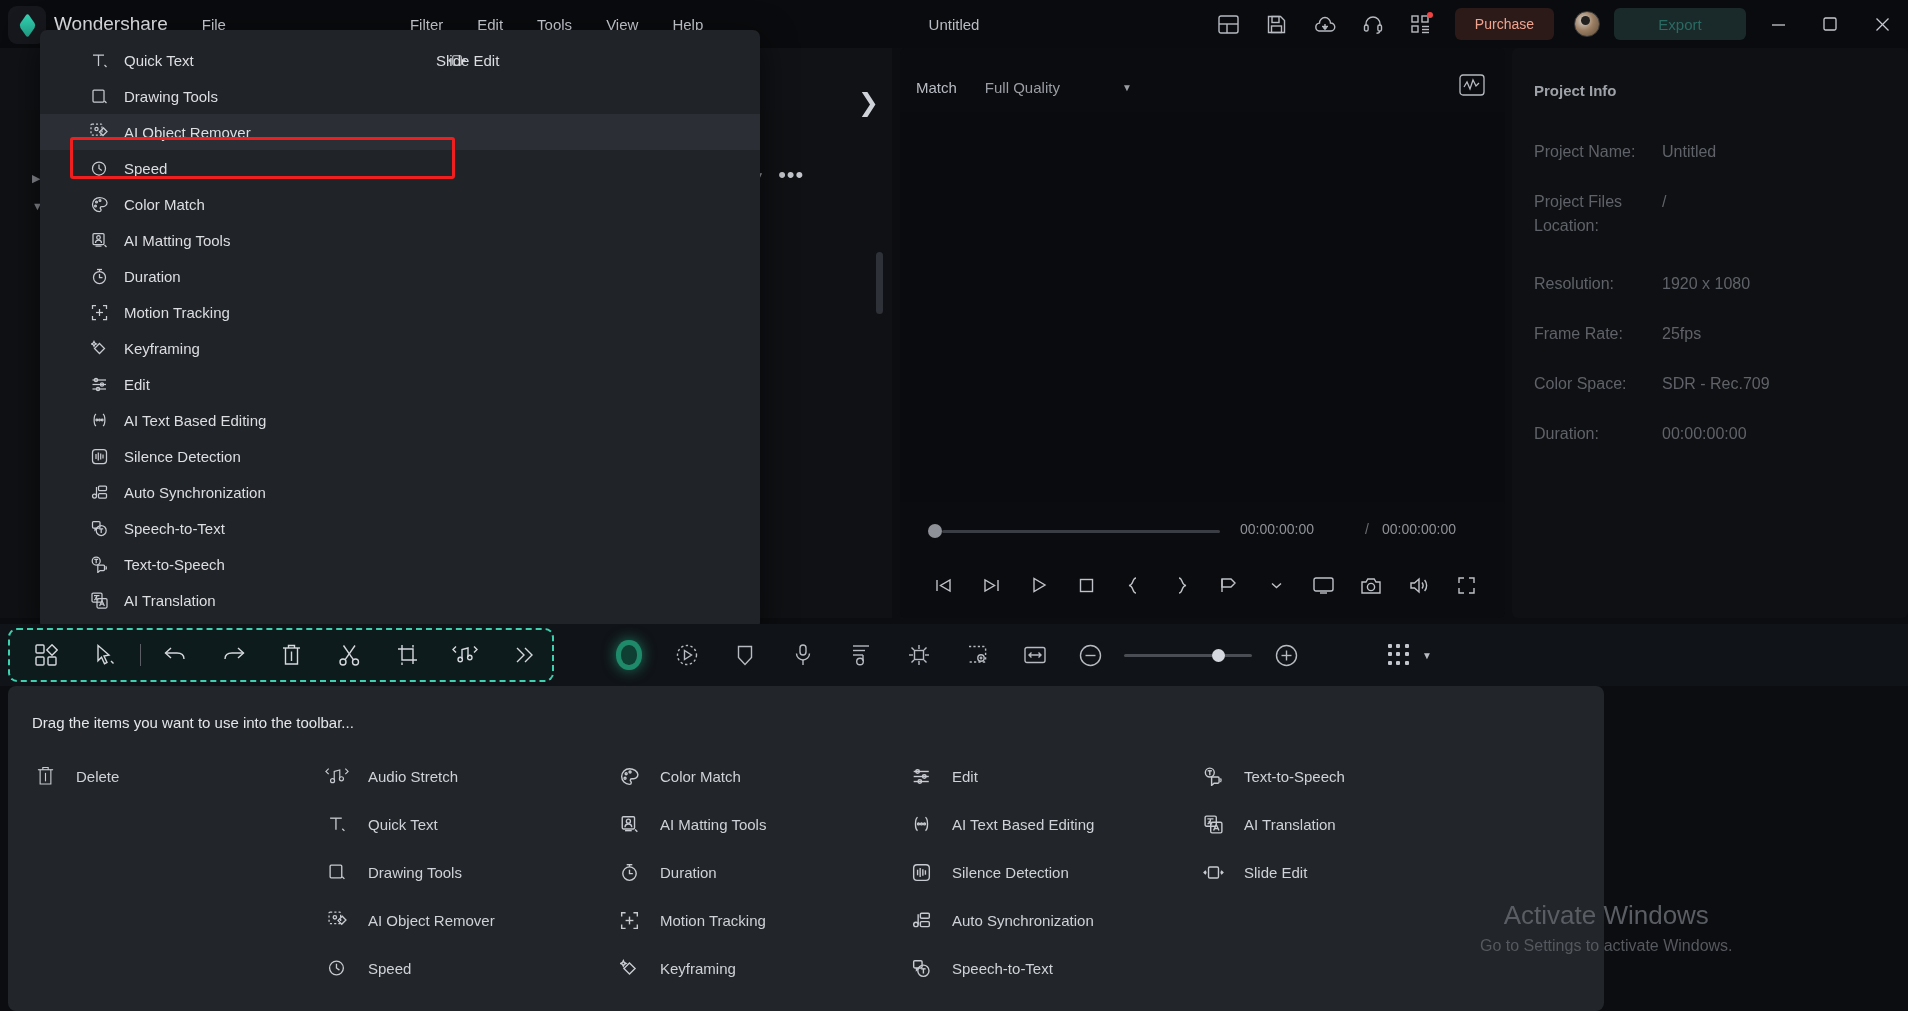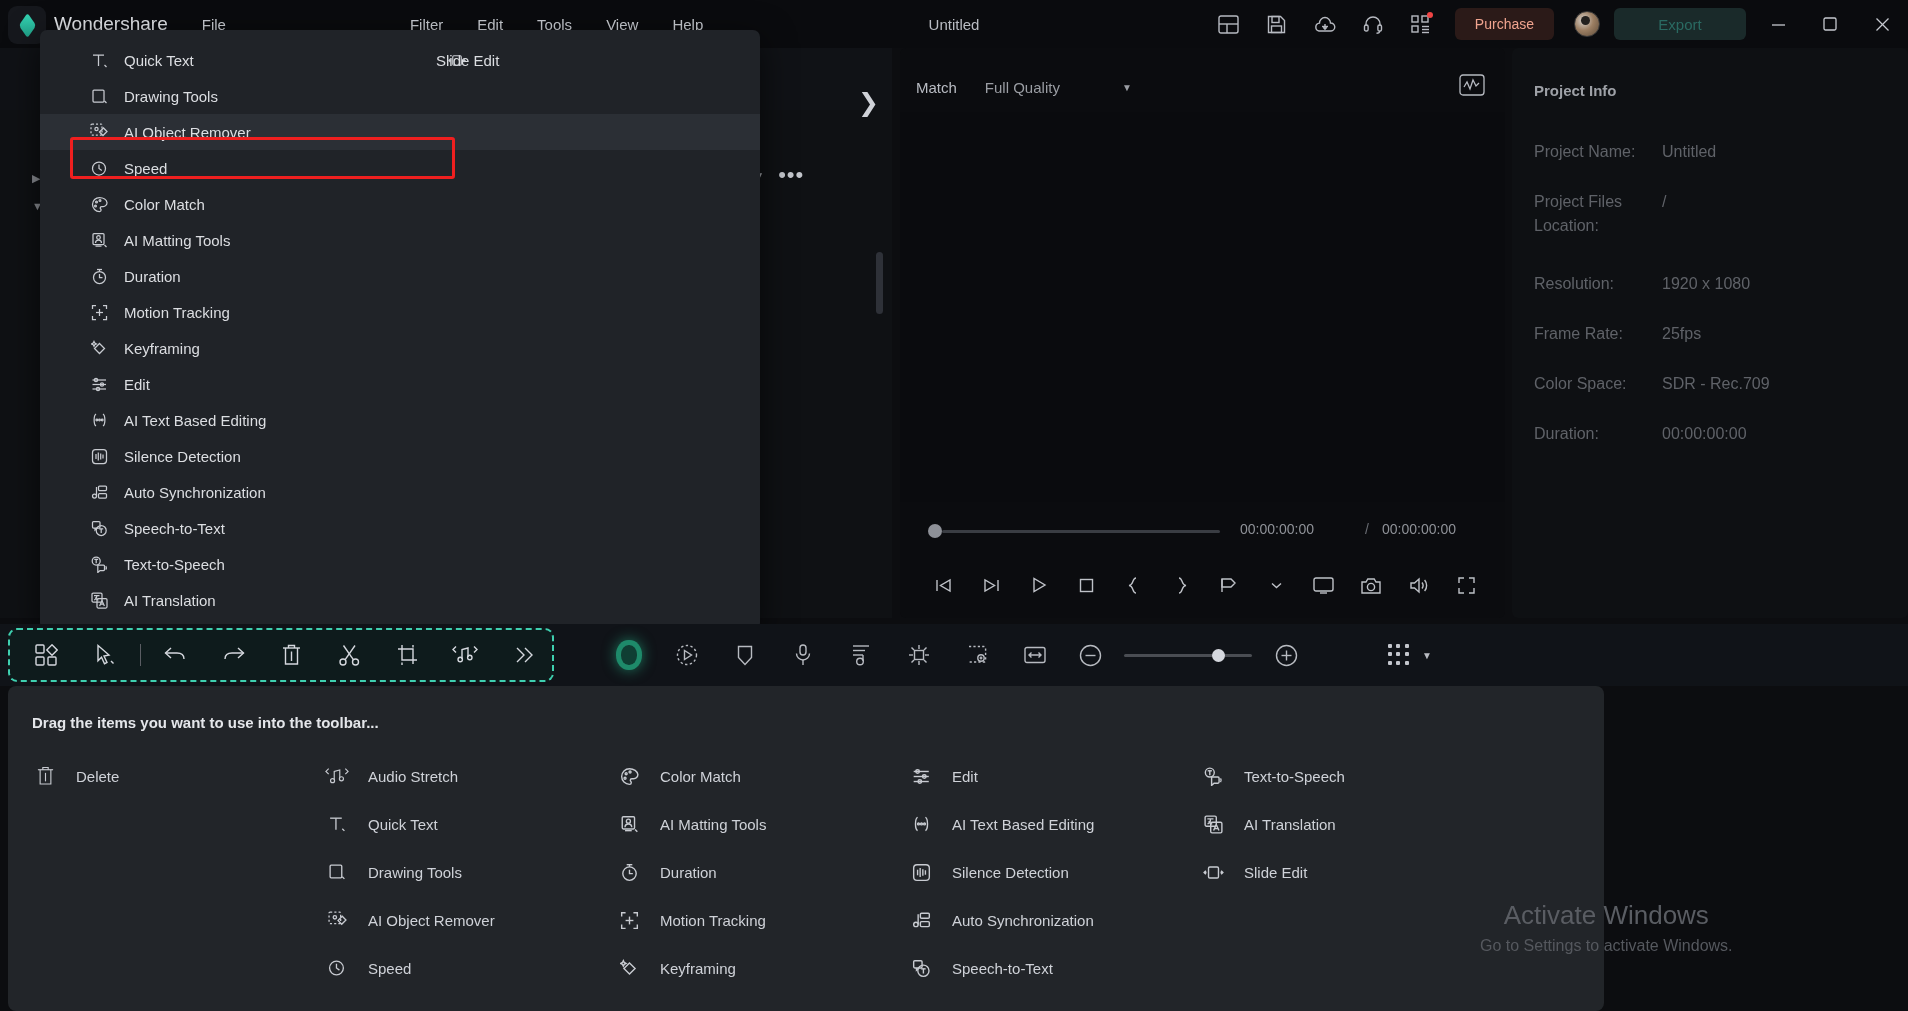--- a/index.html
+++ b/index.html
@@ -147,21 +147,21 @@
   .grid-right { position: absolute; left: 1388px; top: 628px; height: 54px; display: flex; align-items: center; }
   .dotgrid { width: 22px; height: 22px; display: grid; grid-template-columns: repeat(3,1fr); gap: 3px; }
   .dotgrid i { display:block; width: 4px; height: 4px; background: #c3c6cc; border-radius: 1px; }
   .caret-sm { margin-left: 12px; font-size: 10px; color: #b8bbc1; }
 
   
   .custom-panel {
     position: absolute; left: 8px; top: 686px; width: 1596px; height: 325px;
     background: #222529; border-radius: 8px;
   }
-  .custom-hint { position: absolute; left: 32px; top: 714px; font-size: 15px; color: #e4e6ea; font-weight: bold; }
+  .custom-hint { position: absolute; left: 32px; top: 714px; font-size: 15px; color: #e4e6ea; }
   .custom-grid { position: absolute; left: 32px; top: 752px; width: 1560px; display: flex; }
   .cg-col { width: 292px; }
   .cg-item { height: 48px; display: flex; align-items: center; font-size: 15px; color: #cfd2d8; }
   .cg-item .ico { width: 26px; height: 22px; display: flex; align-items: center; justify-content: center; margin-right: 18px; }
   .cg-item .ico svg { stroke: #c8cbd1; fill: none; stroke-width: 1.25; }
 
   
   .activate { position: absolute; left: 1480px; top: 900px; }
   .activate .a1 { font-size: 26px; color: #5a5d63; text-align: center; }
   .activate .a2 { font-size: 16px; color: #55585e; margin-top: 6px; }

